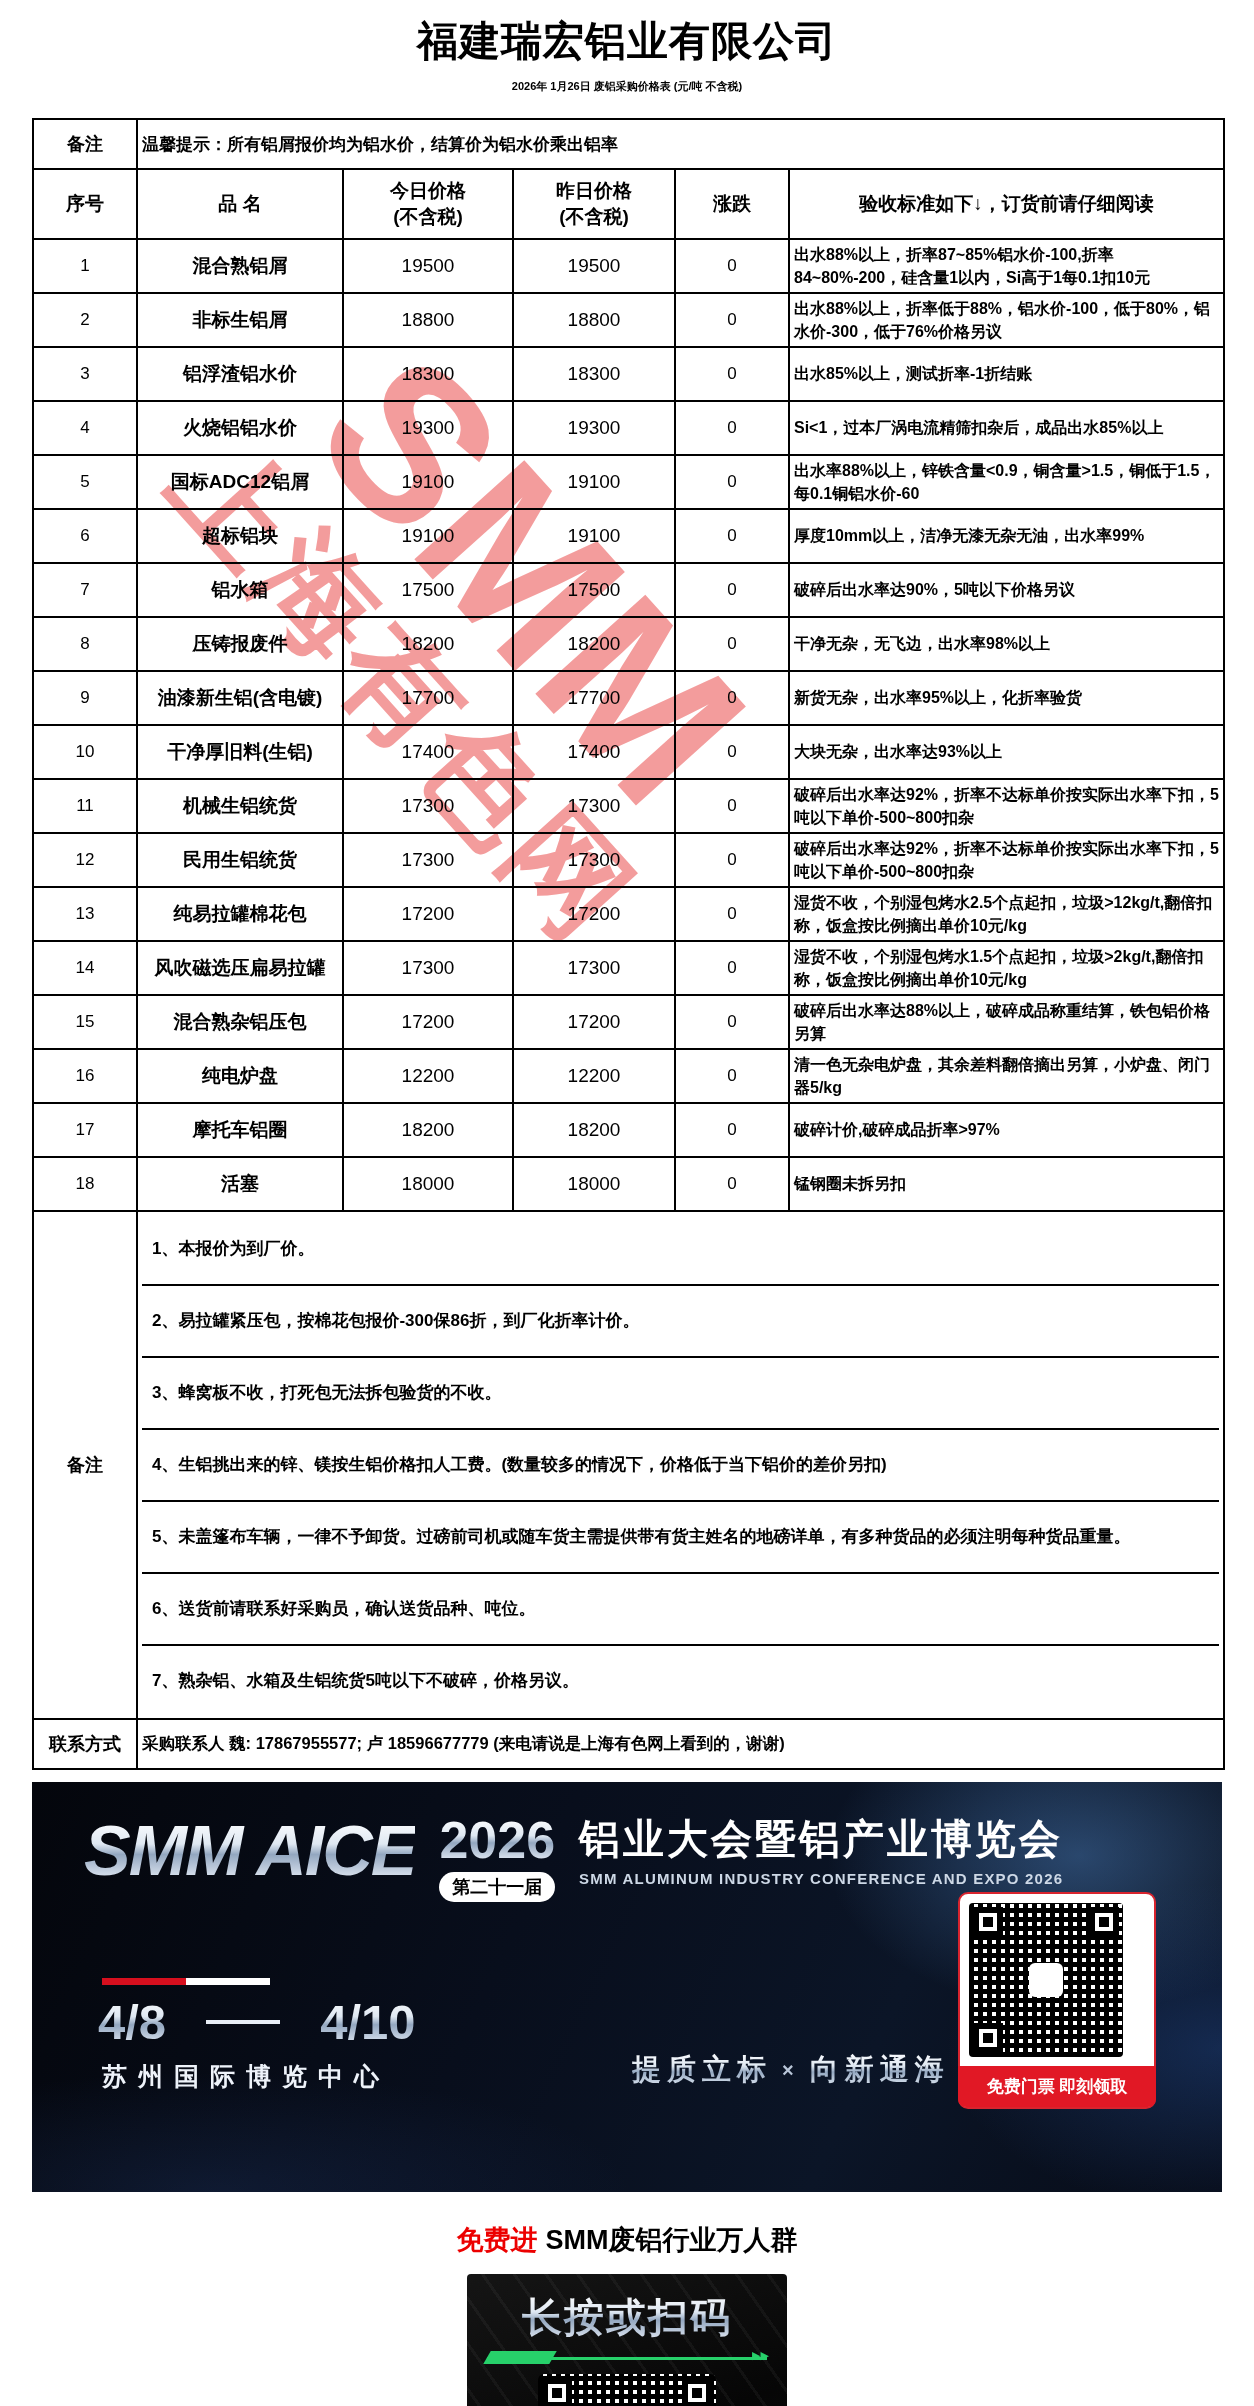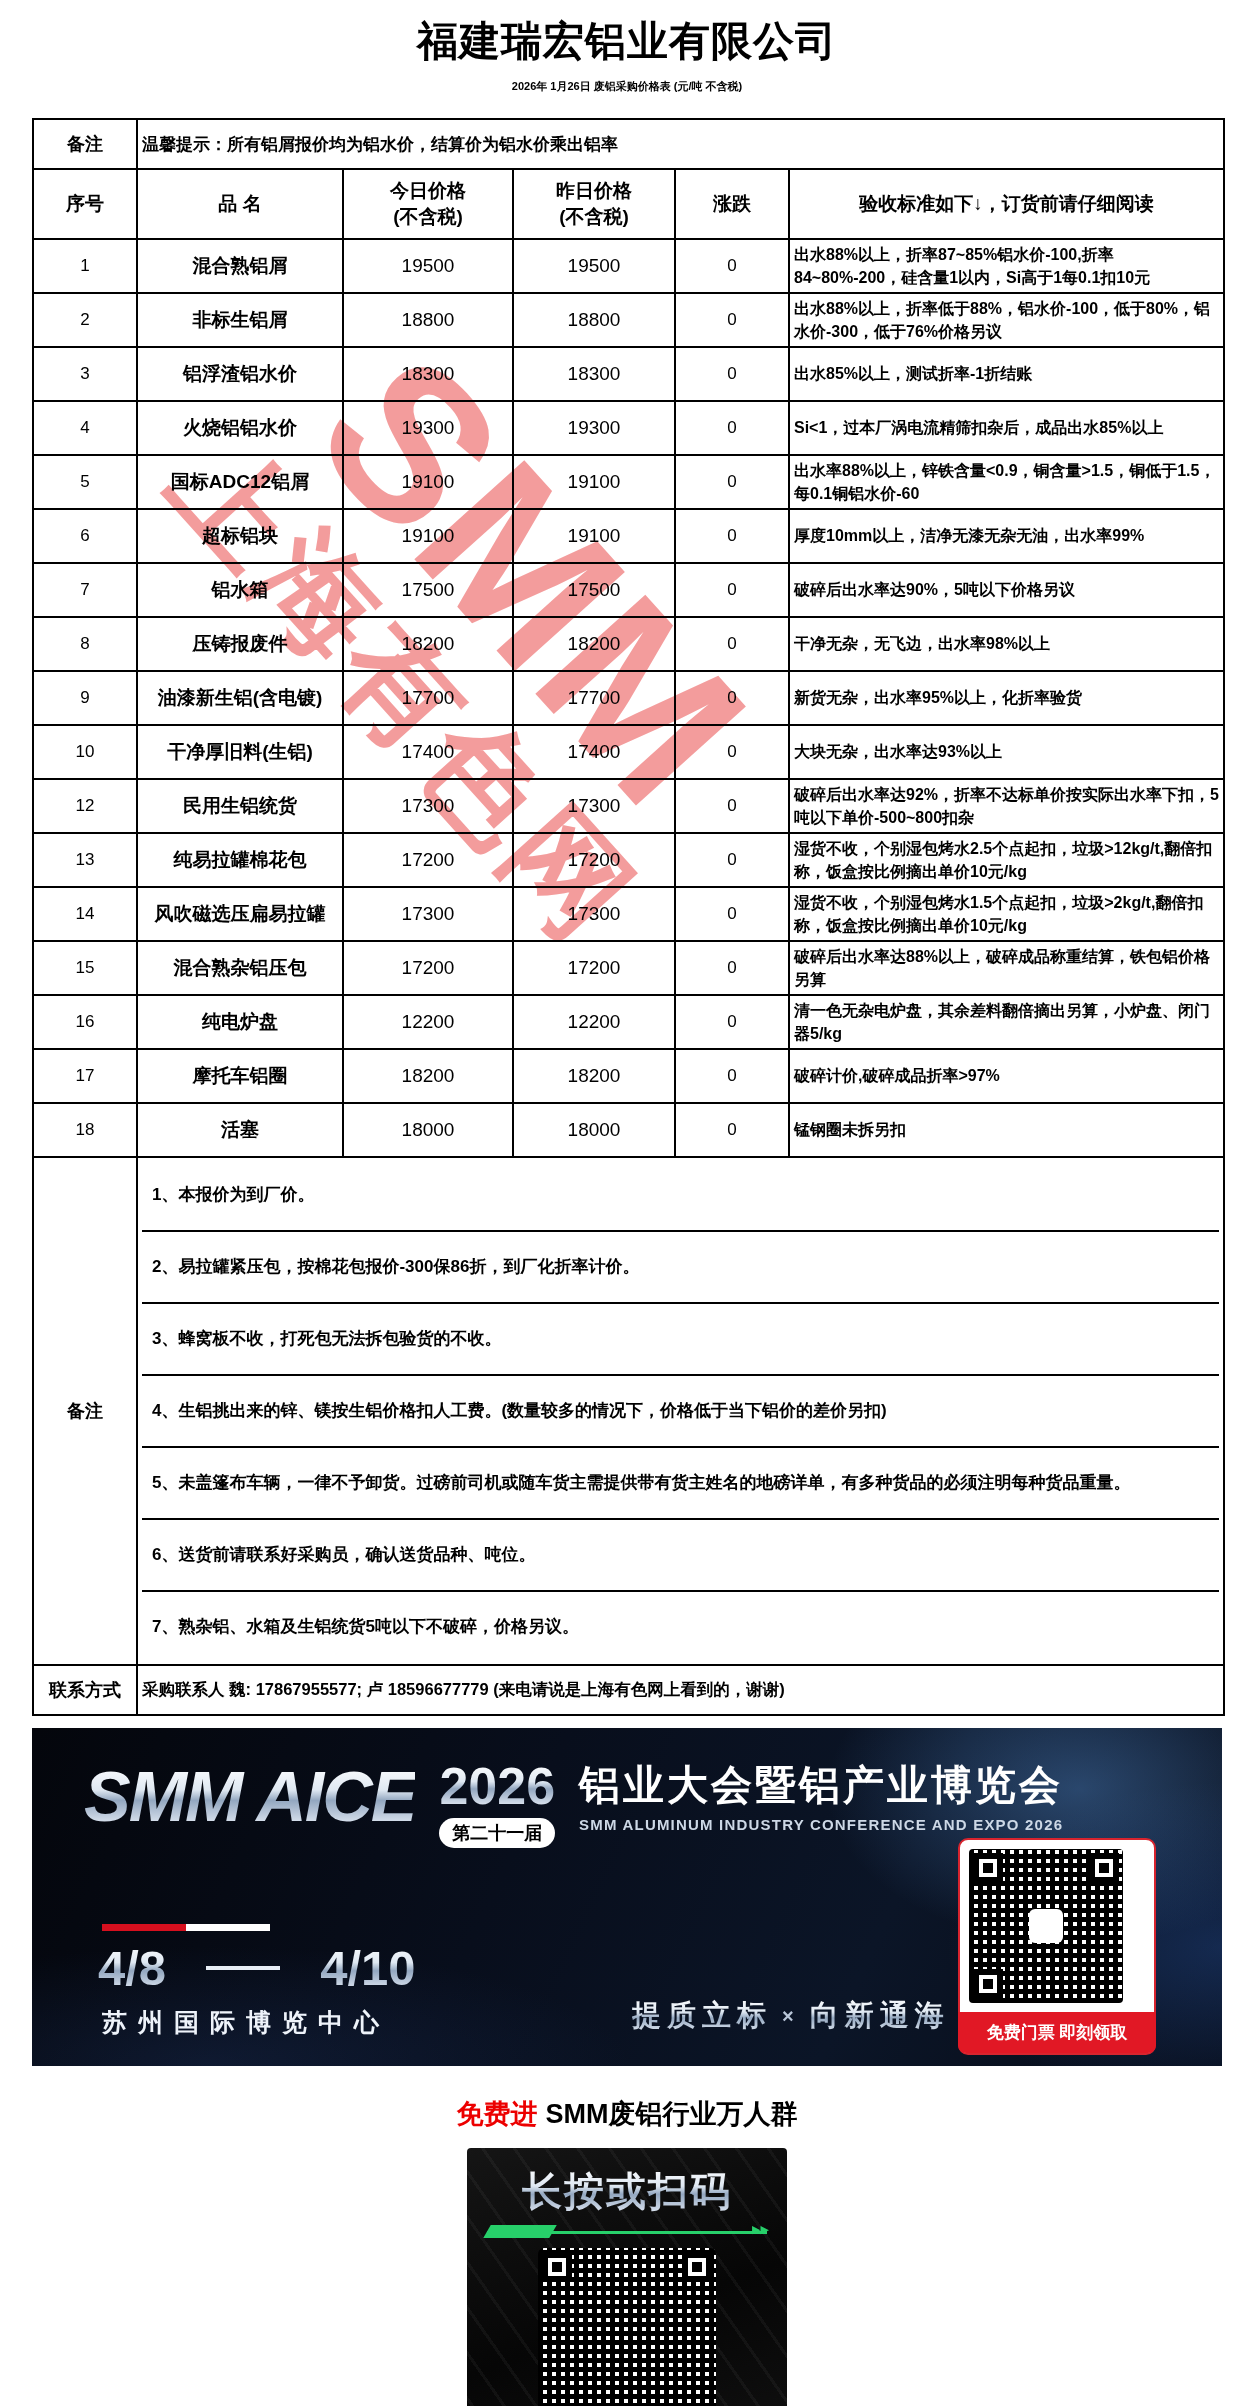--- a/index.html
+++ b/index.html
@@ -24,21 +24,21 @@
   .note-line:last-child{border-bottom:none;}
   .contact-cell{font-size:16.5px;font-weight:600;text-align:left;padding-left:10px;height:44px;}
 
   
   .watermark{position:absolute;left:430px;top:330px;transform:rotate(48deg);transform-origin:0 0;
     color:rgba(238,118,118,0.72);mix-blend-mode:multiply;pointer-events:none;text-align:left;z-index:5;}
   .wm1{font-size:215px;font-weight:900;line-height:.85;letter-spacing:2px;}
   .wm2{font-size:118px;font-weight:900;letter-spacing:6px;margin-left:-60px;}
 
   
-  .banner{position:relative;margin:4px 32px 0;height:338px;overflow:hidden;color:#fff;
+  .banner{position:relative;margin:4px 32px 0;height:410px;overflow:hidden;color:#fff;
     background:
       radial-gradient(ellipse 420px 260px at 88% 18%,rgba(90,150,220,.40),transparent 60%),
       radial-gradient(ellipse 500px 300px at 100% 65%,rgba(45,95,180,.35),transparent 55%),
       radial-gradient(ellipse 700px 200px at 15% 100%,rgba(40,70,130,.25),transparent 60%),
       linear-gradient(115deg,#04060c 0%,#080e1c 40%,#0b1527 70%,#070c18 100%); padding-left: 20px;}
   .metal{background:linear-gradient(180deg,#ffffff 0%,#dfe8f2 40%,#93a7c0 55%,#f4f8ff 100%);
     -webkit-background-clip:text;background-clip:text;color:transparent;}
   .b-top{position:absolute;left:52px;top:34px;display:flex;align-items:flex-start;gap:24px;}
   .b-logo{font-size:70px;font-weight:900;font-style:italic;letter-spacing:-2px;line-height:1;}
   .b-year{font-size:52px;font-weight:900;line-height:.95;text-align:center;}
@@ -201,20 +201,28 @@
 
         <tr class="data-row">
           <td class="c-no">10</td>
           <td class="c-name">干净厚旧料(生铝)</td>
           <td class="c-price">17400</td>
           <td class="c-price">17400</td>
           <td class="c-chg">0</td>
           <td class="c-std">大块无杂，出水率达93%以上</td>
         </tr>
 
+        <tr class="data-row">
+          <td class="c-no">11</td>
+          <td class="c-name">机械生铝统货</td>
+          <td class="c-price">17300</td>
+          <td class="c-price">17300</td>
+          <td class="c-chg">0</td>
+          <td class="c-std">破碎后出水率达92%，折率不达标单价按实际出水率下扣，5吨以下单价-500~800扣杂</td>
+        </tr>
 
         <tr class="data-row">
           <td class="c-no">12</td>
           <td class="c-name">民用生铝统货</td>
           <td class="c-price">17300</td>
           <td class="c-price">17300</td>
           <td class="c-chg">0</td>
           <td class="c-std">破碎后出水率达92%，折率不达标单价按实际出水率下扣，5吨以下单价-500~800扣杂</td>
         </tr>
 

